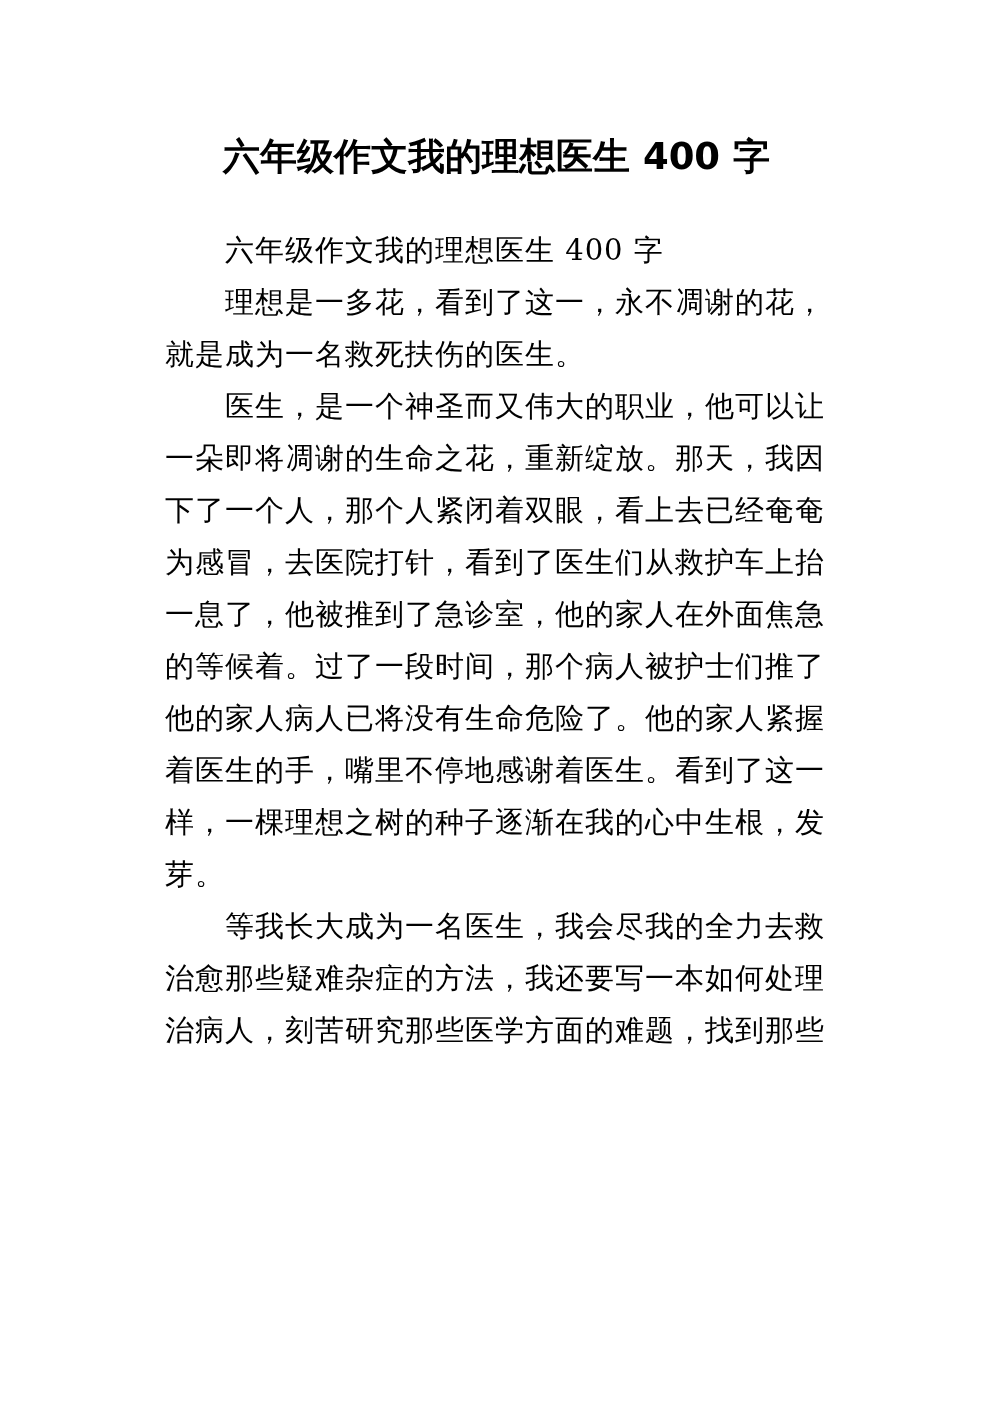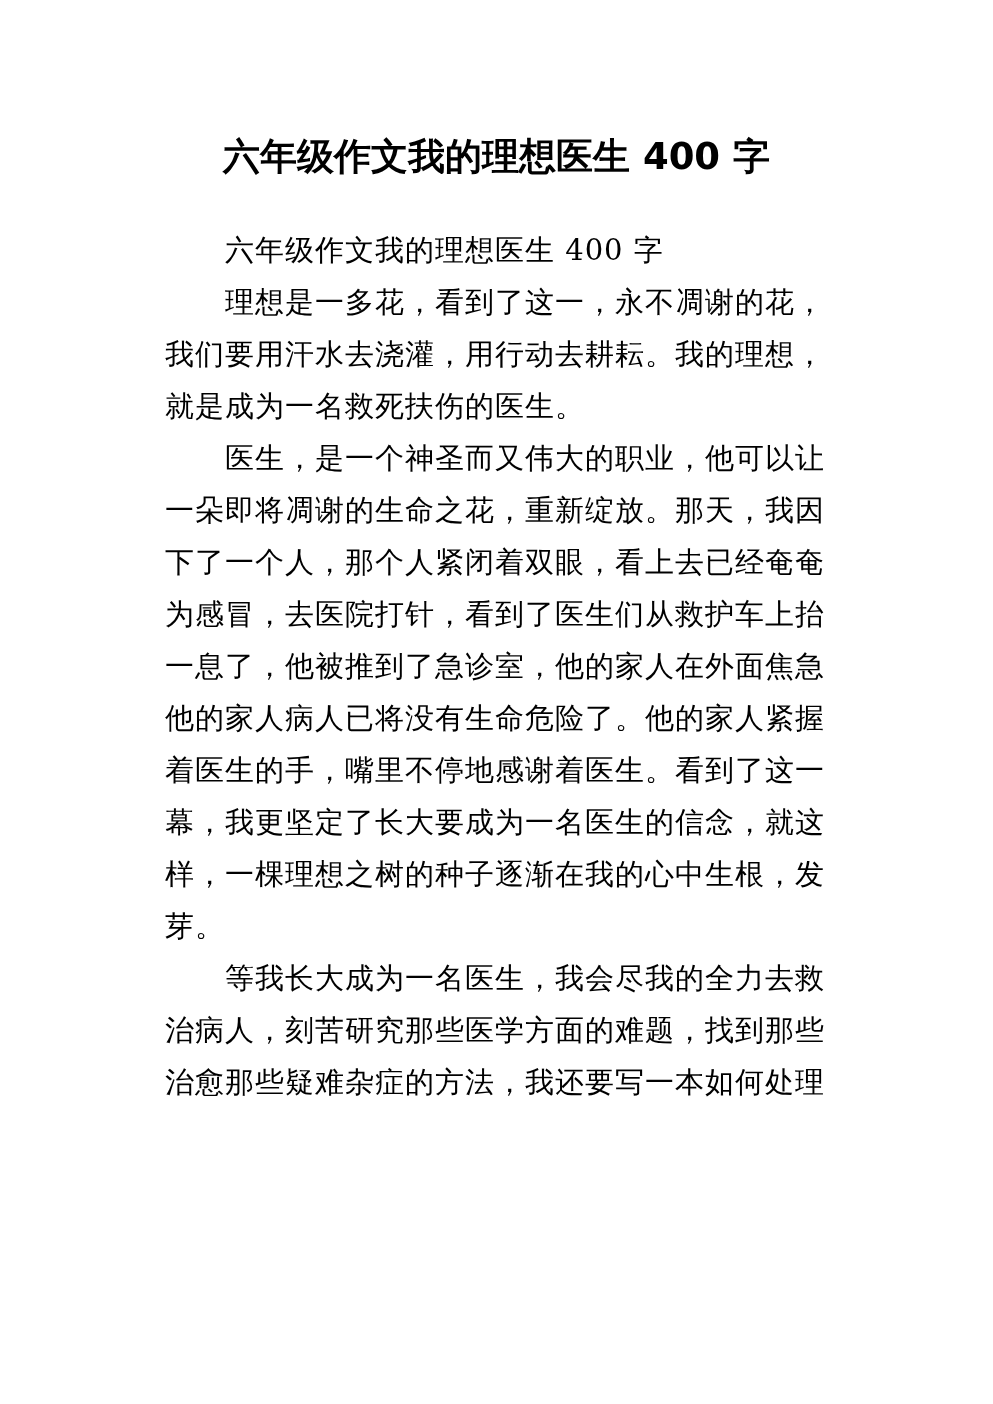--- a/index.html
+++ b/index.html
@@ -20,29 +20,28 @@
   </style>
 </head>
 <body>
 
 <div class="page">
   <div class="title">六年级作文我的理想医生 400 字</div>
 
   <div class="body">
     <span class="line indent">六年级作文我的理想医生 400 字</span>
     <span class="line indent">理想是一多花，看到了这一，永不凋谢的花，</span>
-    <span class="line">我们要用汗水去浇灌，用行动去耕耘。我的理想，</span>
     <span class="line">就是成为一名救死扶伤的医生。</span>
     <span class="line indent">医生，是一个神圣而又伟大的职业，他可以让</span>
     <span class="line">一朵即将凋谢的生命之花，重新绽放。那天，我因</span>
     <span class="line">下了一个人，那个人紧闭着双眼，看上去已经奄奄</span>
     <span class="line">为感冒，去医院打针，看到了医生们从救护车上抬</span>
     <span class="line">一息了，他被推到了急诊室，他的家人在外面焦急</span>
+    <span class="line">的等候着。过了一段时间，那个病人被护士们推了</span>
     <span class="line">他的家人病人已将没有生命危险了。他的家人紧握</span>
     <span class="line">着医生的手，嘴里不停地感谢着医生。看到了这一</span>
-    <span class="line">幕，我更坚定了长大要成为一名医生的信念，就这</span>
     <span class="line">样，一棵理想之树的种子逐渐在我的心中生根，发</span>
     <span class="line">芽。</span>
     <span class="line indent">等我长大成为一名医生，我会尽我的全力去救</span>
+    <span class="line">治愈那些疑难杂症的方法，我还要写一本如何处理</span>
     <span class="line">治病人，刻苦研究那些医学方面的难题，找到那些</span>
-    <span class="line">治愈那些疑难杂症的方法，我还要写一本如何处理</span>
   </div>
 </div>
 
 </body></html>

